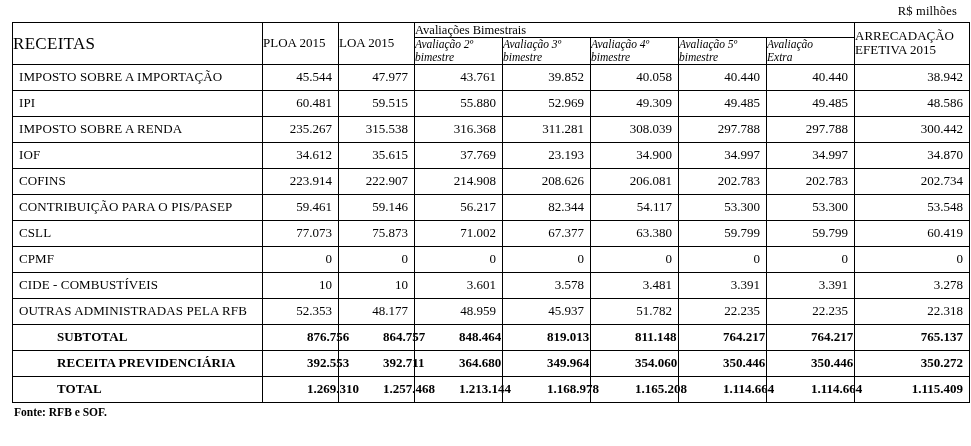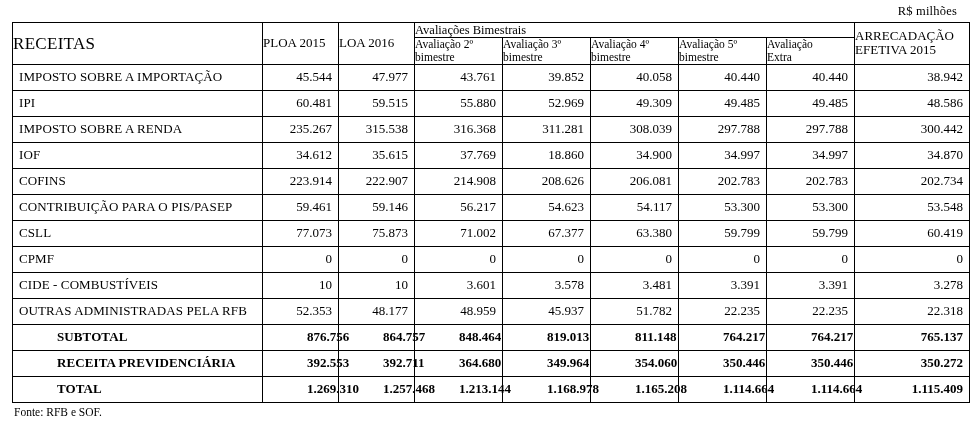--- a/index.html
+++ b/index.html
@@ -54,20 +54,21 @@
   }
   .hdr-receitas {
     font-size: 17px;
     letter-spacing: 0.3px;
   }
   .hdr-big {
     font-size: 13px;
   }
   .hdr-small {
     font-size: 11.5px;
+    font-style: italic;
   }
   .hdr-group {
     font-size: 12.5px;
     padding: 2px 0 3px 0;
   }
   tbody td.label {
     text-align: left;
     padding: 2px 4px 2px 6px;
     font-size: 13px;
     letter-spacing: 0.1px;
@@ -85,21 +86,21 @@
   }
   tr.total-row td.label {
     font-size: 13px;
   }
   tr.first-total td {
     border-top: 1.5px solid #000;
   }
   .src {
     font-family: "Liberation Serif", serif;
     font-size: 11.5px;
-    font-weight: normal;
+    font-weight: bold;
     padding-top: 3px;
     padding-left: 2px;
   }
   col.c-label { width: 250px; }
   col.c-ploa { width: 76px; }
   col.c-loa { width: 76px; }
   col.c-av { width: 88px; }
   col.c-arr { width: 115px; }
 </style>
 </head>
@@ -118,21 +119,21 @@
       <col class="c-av">
       <col class="c-av">
       <col class="c-av">
       <col class="c-av">
       <col class="c-arr">
     </colgroup>
     <thead>
       <tr>
         <td class="hdr-cell hdr-receitas" rowspan="2">RECEITAS</td>
         <td class="hdr-cell hdr-big" rowspan="2">PLOA 2015</td>
-        <td class="hdr-cell hdr-big" rowspan="2">LOA 2016</td>
+        <td class="hdr-cell hdr-big" rowspan="2">LOA 2015</td>
         <td class="hdr-cell hdr-group" colspan="5">Avaliações Bimestrais</td>
         <td class="hdr-cell hdr-big" rowspan="2">
           <span>ARRECADAÇÃO</span><br>
           <span>EFETIVA 2015</span>
         </td>
       </tr>
       <tr>
         <td class="hdr-cell hdr-small">
           <span>Avaliação 2º</span><br>
           <span>bimestre</span>
@@ -187,21 +188,21 @@
         <td class="num">308.039</td>
         <td class="num">297.788</td>
         <td class="num">297.788</td>
         <td class="num">300.442</td>
       </tr>
       <tr>
         <td class="label">IOF</td>
         <td class="num">34.612</td>
         <td class="num">35.615</td>
         <td class="num">37.769</td>
-        <td class="num">18.860</td>
+        <td class="num">23.193</td>
         <td class="num">34.900</td>
         <td class="num">34.997</td>
         <td class="num">34.997</td>
         <td class="num">34.870</td>
       </tr>
       <tr>
         <td class="label">COFINS</td>
         <td class="num">223.914</td>
         <td class="num">222.907</td>
         <td class="num">214.908</td>
@@ -209,21 +210,21 @@
         <td class="num">206.081</td>
         <td class="num">202.783</td>
         <td class="num">202.783</td>
         <td class="num">202.734</td>
       </tr>
       <tr>
         <td class="label">CONTRIBUIÇÃO PARA O PIS/PASEP</td>
         <td class="num">59.461</td>
         <td class="num">59.146</td>
         <td class="num">56.217</td>
-        <td class="num">54.623</td>
+        <td class="num">82.344</td>
         <td class="num">54.117</td>
         <td class="num">53.300</td>
         <td class="num">53.300</td>
         <td class="num">53.548</td>
       </tr>
       <tr>
         <td class="label">CSLL</td>
         <td class="num">77.073</td>
         <td class="num">75.873</td>
         <td class="num">71.002</td>

